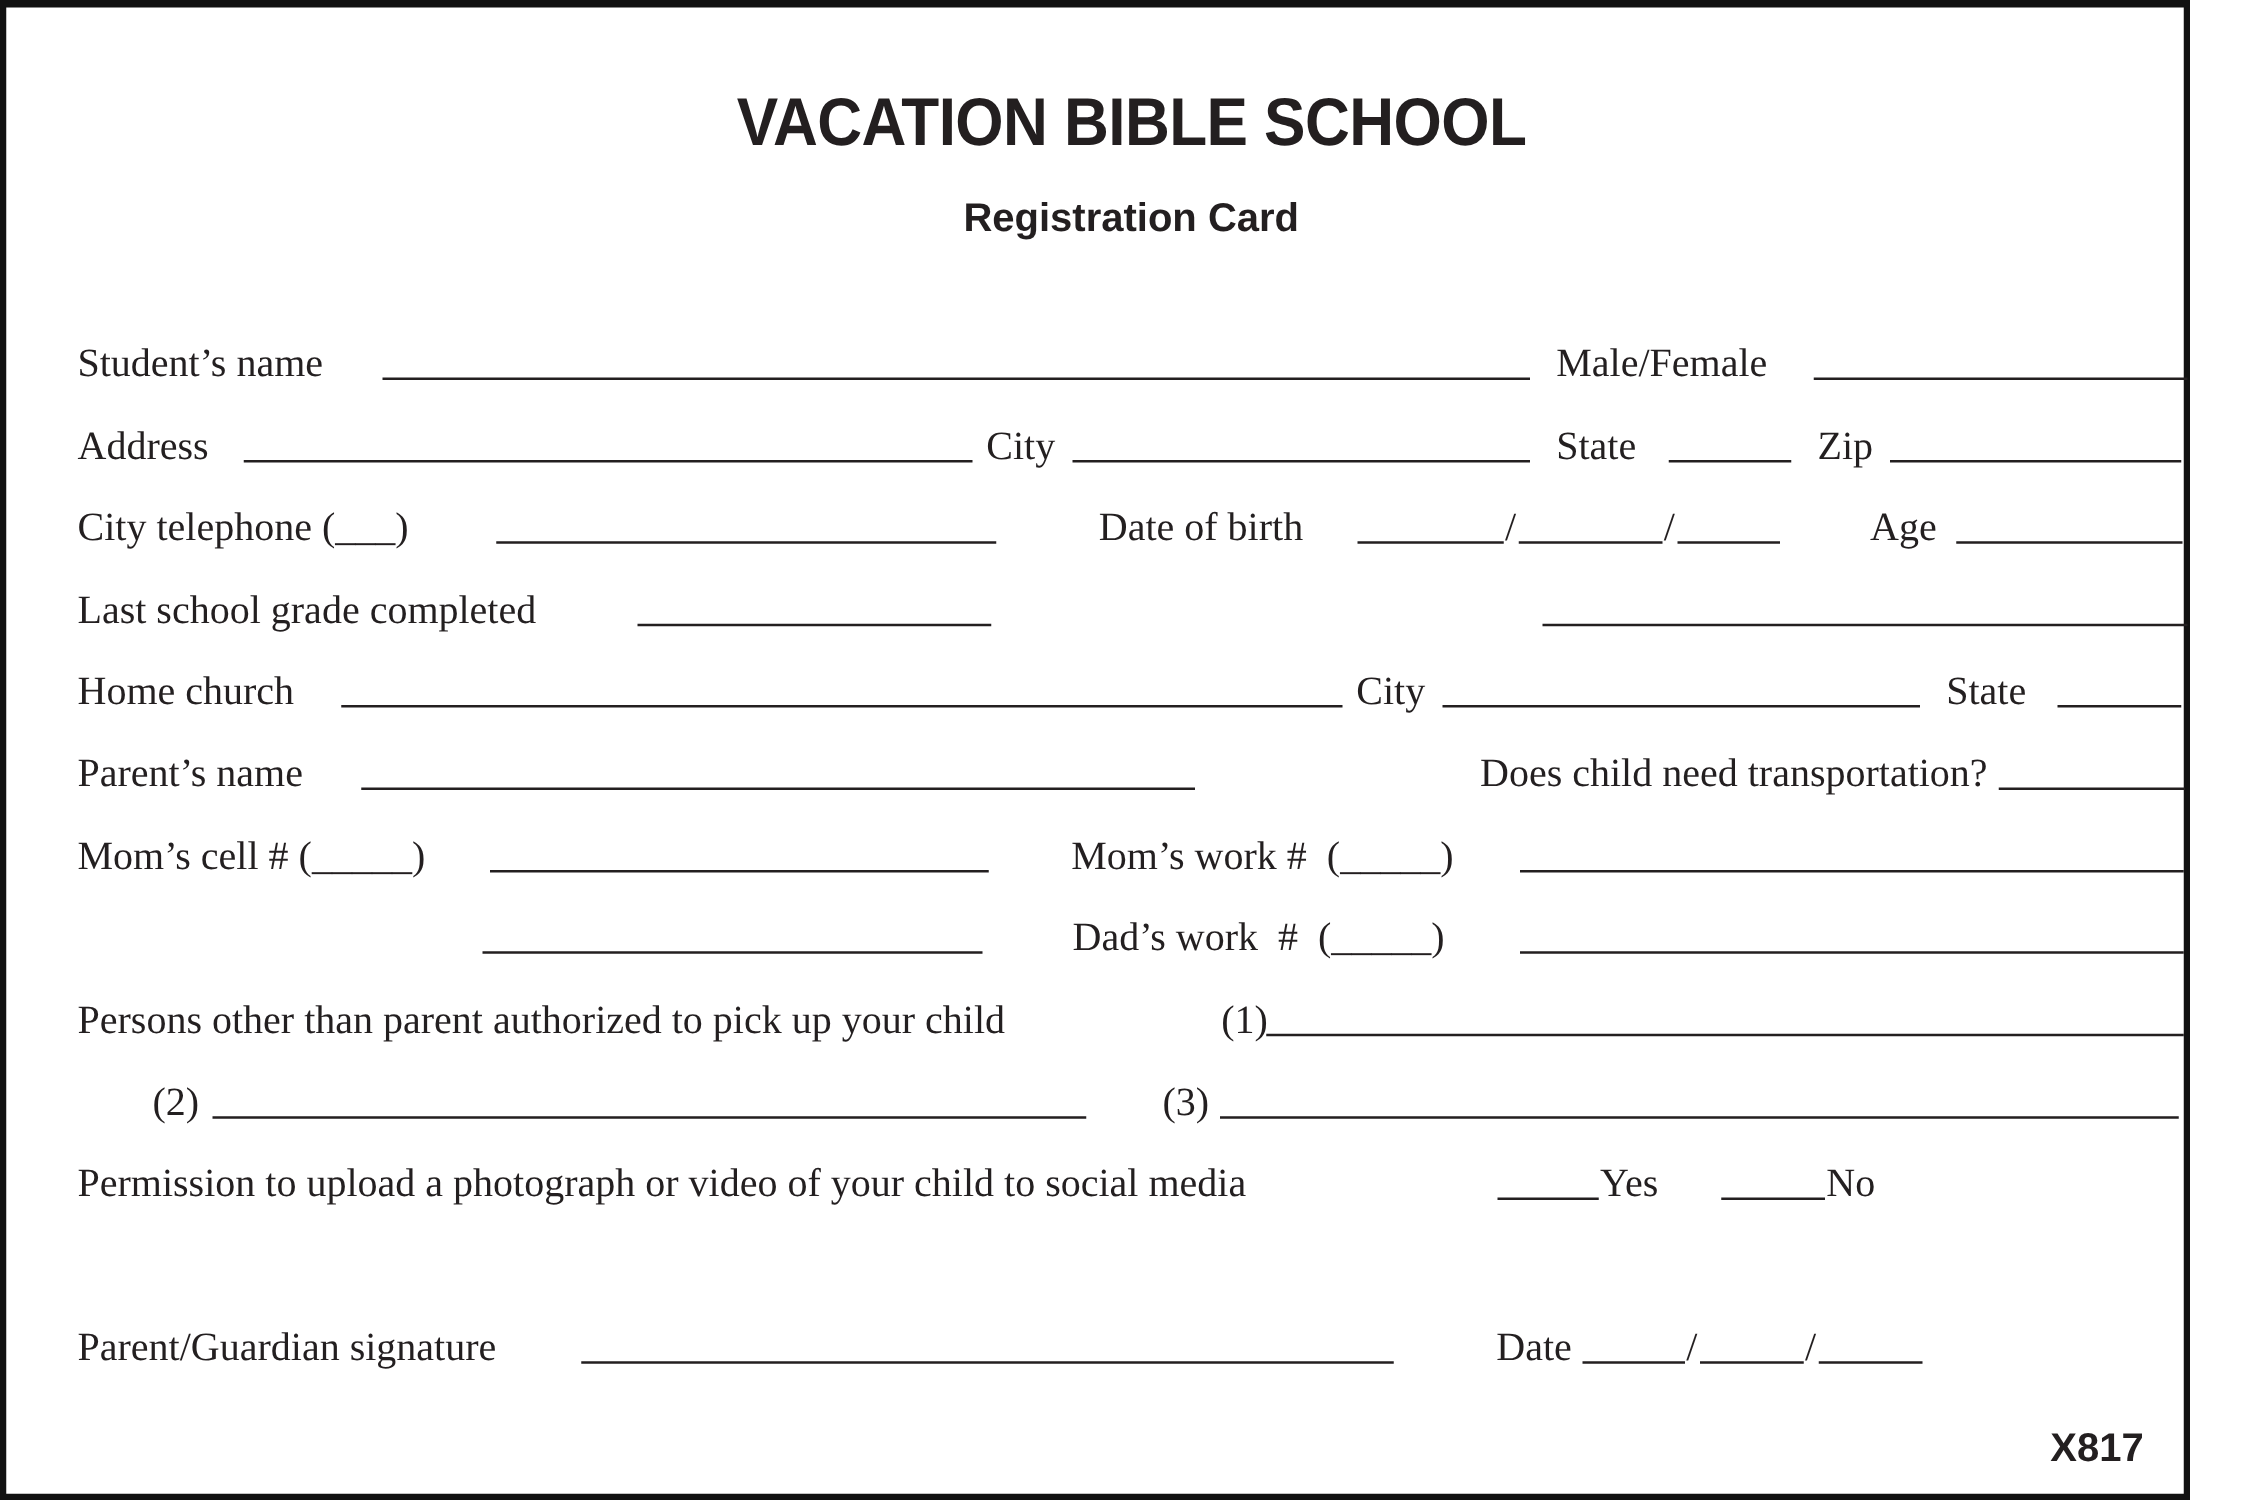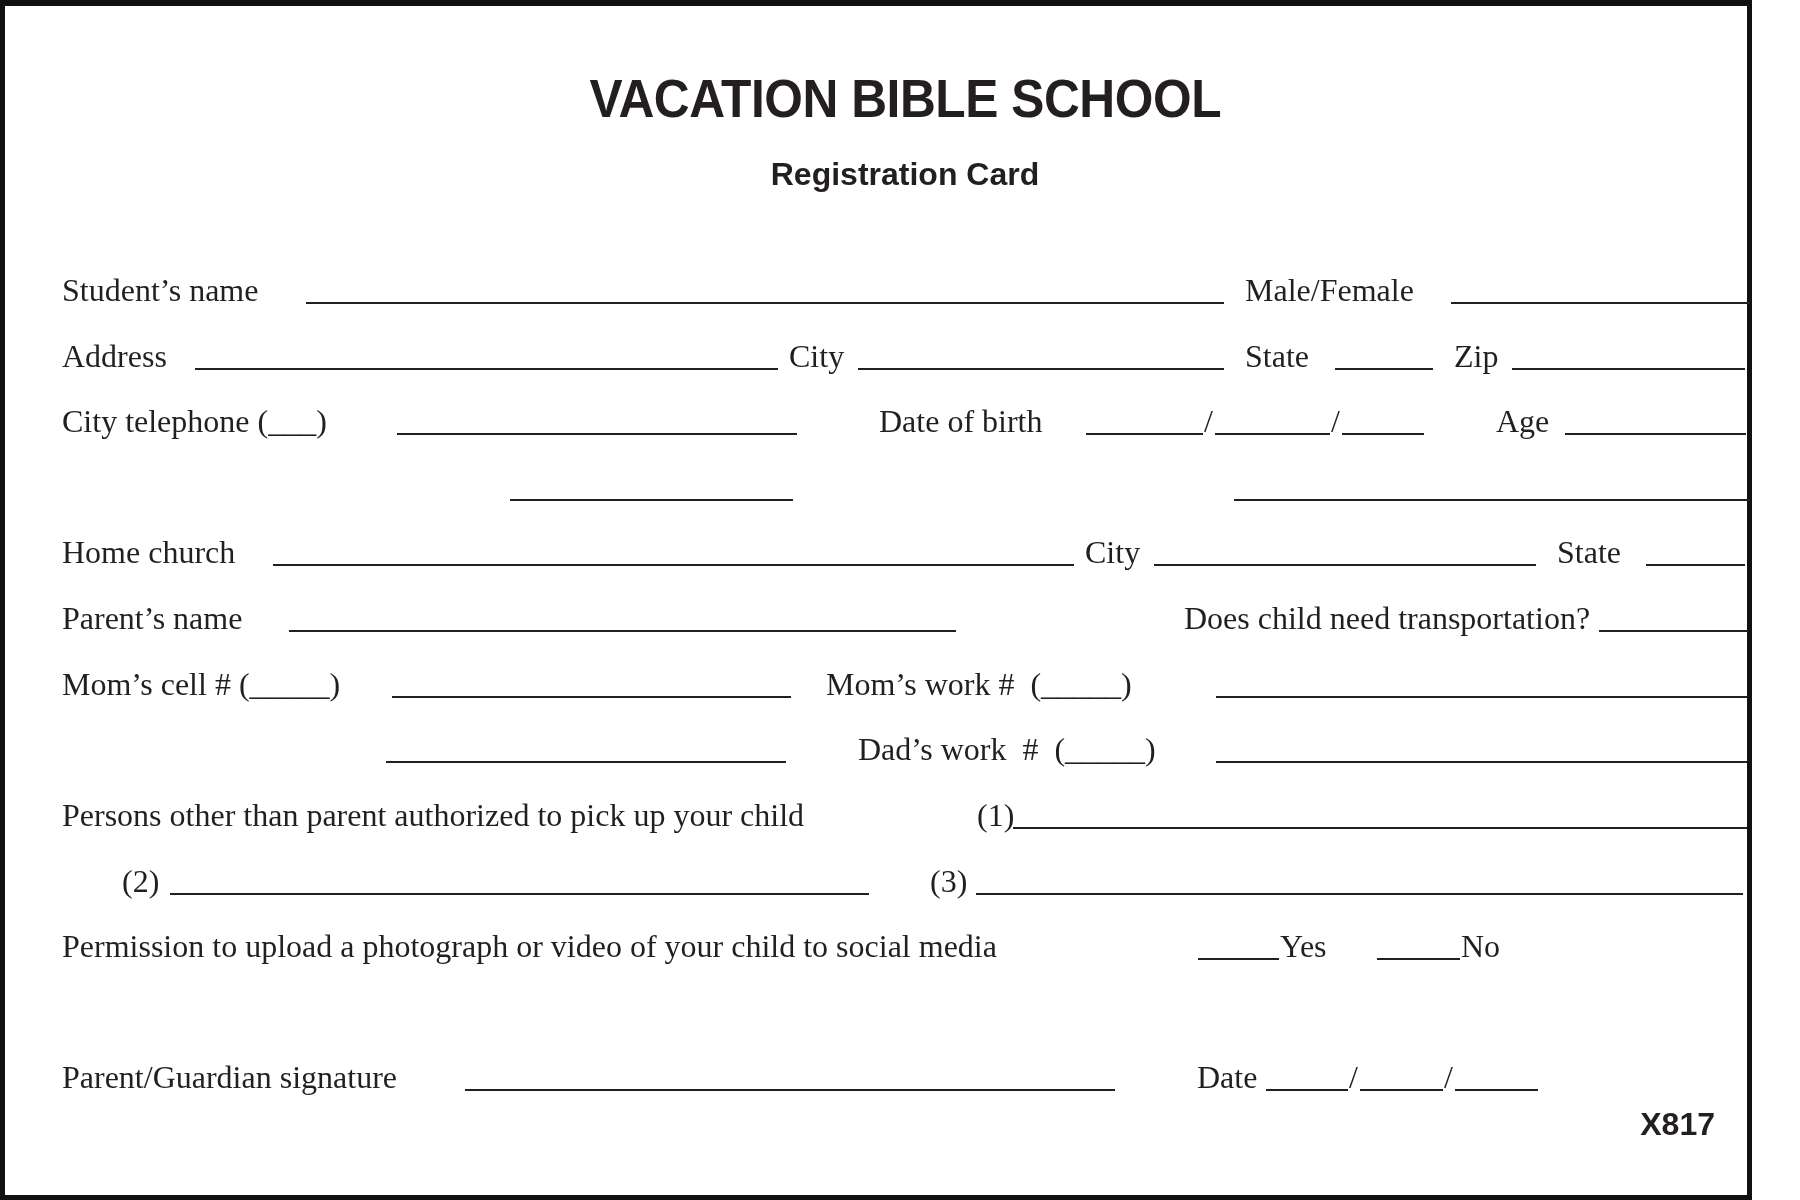--- a/index.html
+++ b/index.html
@@ -5,21 +5,21 @@
   html, body { margin: 0; padding: 0; background: #ffffff; }
   body { width: 1800px; height: 1200px; position: relative; overflow: hidden;
          font-family: "Liberation Sans", sans-serif; color: #231f20; }
   .card { position: absolute; left: 0; top: 0; width: 1752px; height: 1200px;
           box-sizing: border-box; border: 5px solid #111111; border-top-width: 6px; background: #fff; }
   .title { position: absolute; left: 0; width: 1800px; top: 62px; text-align: center;
            font-weight: bold; font-size: 54px; line-height: 60px; letter-spacing: -0.5px; }
   .title span { display: inline-block; transform: scaleX(0.92); transform-origin: center; }
   .subtitle { position: absolute; left: 0; width: 1800px; top: 148px; text-align: center;
               font-weight: bold; font-size: 32px; line-height: 40px; }
-  .code { position: absolute; right: 32px; top: 1100px; font-weight: bold; font-size: 32px; line-height: 36px; }
+  .code { position: absolute; right: 32px; top: 1134px; font-weight: bold; font-size: 32px; line-height: 36px; }
   .seg { position: absolute; font-size: 32px; line-height: 36px; white-space: pre; font-family: Liberation Serif, serif; }
   .blank { position: absolute; height: 0; border-bottom: 2px solid #231f20; }
   .field { cursor: text; }
 </style>
 </head>
 <body>
 
 <div class="card">
 
   <div class="title"><span>VACATION BIBLE SCHOOL</span></div>
@@ -43,38 +43,39 @@
   <span class="blank field" style="left:392px;width:400px;top:427px"></span>
   <span class="seg" style="left:874px;top:397px">Date of birth</span>
   <span class="blank field" style="left:1081px;width:117px;top:427px"></span>
   <span class="seg" style="left:1199px;top:397px">/</span>
   <span class="blank field" style="left:1210px;width:115px;top:427px"></span>
   <span class="seg" style="left:1326px;top:397px">/</span>
   <span class="blank field" style="left:1337px;width:82px;top:427px"></span>
   <span class="seg" style="left:1491px;top:397px">Age</span>
   <span class="blank field" style="left:1560px;width:181px;top:427px"></span>
 
+  <span class="seg" style="left:57px;top:463px">Last school grade completed</span>
   <span class="blank field" style="left:505px;width:283px;top:493px"></span>
   <span class="blank field" style="left:1229px;width:516px;top:493px"></span>
 
   <span class="seg" style="left:57px;top:528px">Home church</span>
   <span class="blank field" style="left:268px;width:801px;top:558px"></span>
   <span class="seg" style="left:1080px;top:528px">City</span>
   <span class="blank field" style="left:1149px;width:382px;top:558px"></span>
   <span class="seg" style="left:1552px;top:528px">State</span>
   <span class="blank field" style="left:1641px;width:99px;top:558px"></span>
 
   <span class="seg" style="left:57px;top:594px">Parent’s name</span>
   <span class="blank field" style="left:284px;width:667px;top:624px"></span>
   <span class="seg" style="left:1179px;top:594px">Does child need transportation?</span>
   <span class="blank field" style="left:1594px;width:149px;top:624px"></span>
 
   <span class="seg" style="left:57px;top:660px">Mom’s cell # (_____)</span>
   <span class="blank field" style="left:387px;width:399px;top:690px"></span>
-  <span class="seg" style="left:821px;top:660px">Mom’s work #  (_____)</span>
+  <span class="seg" style="left:852px;top:660px">Mom’s work #  (_____)</span>
   <span class="blank field" style="left:1211px;width:531px;top:690px"></span>
 
   <span class="blank field" style="left:381px;width:400px;top:755px"></span>
   <span class="seg" style="left:853px;top:725px">Dad’s work  #  (_____)</span>
   <span class="blank field" style="left:1211px;width:531px;top:755px"></span>
 
   <span class="seg" style="left:57px;top:791px">Persons other than parent authorized to pick up your child</span>
   <span class="seg" style="left:972px;top:791px">(1)</span>
   <span class="blank field" style="left:1008px;width:734px;top:821px"></span>
 

